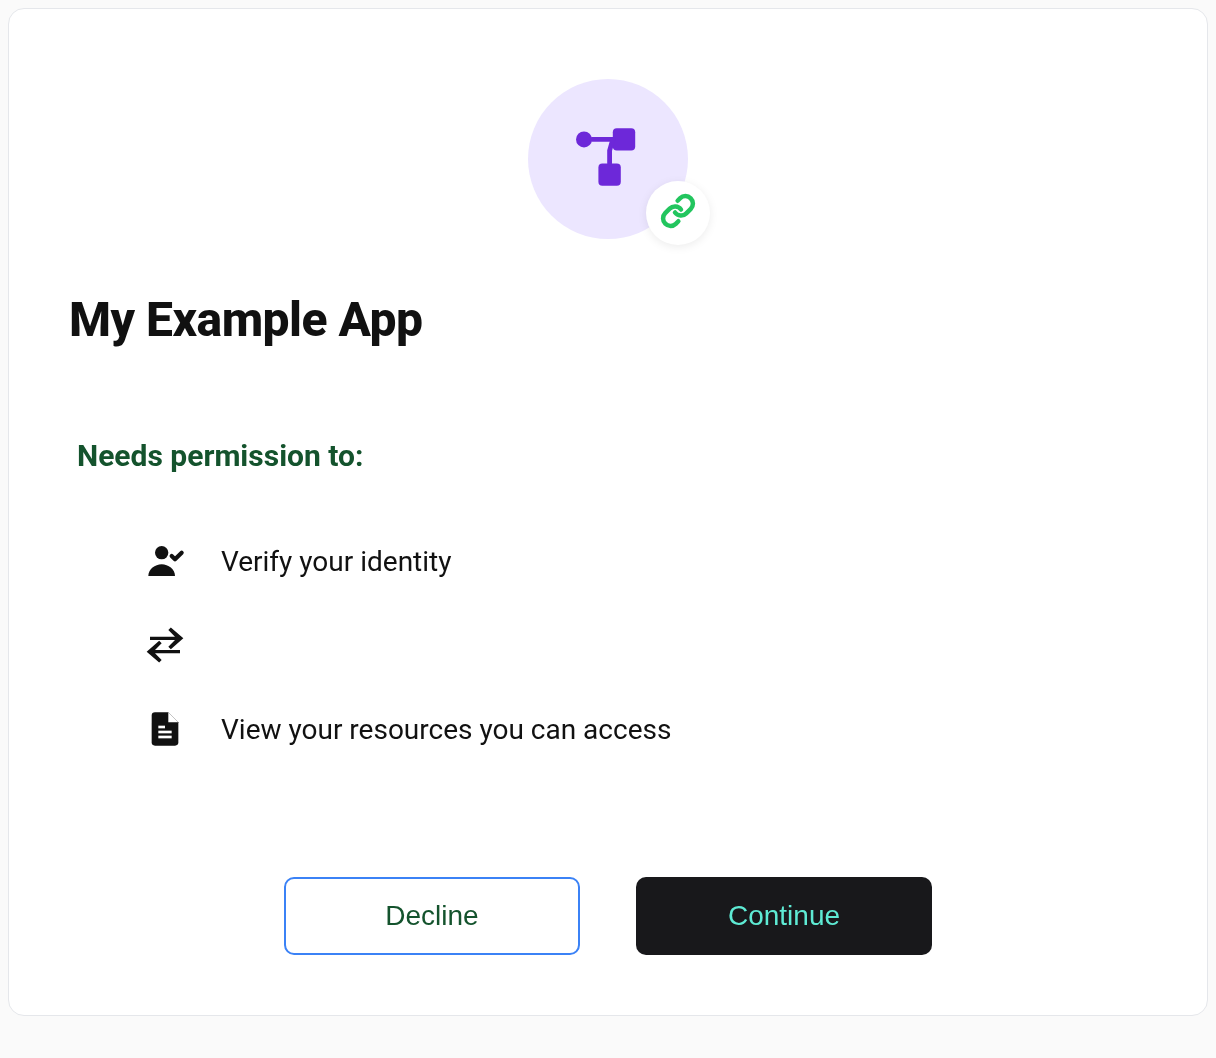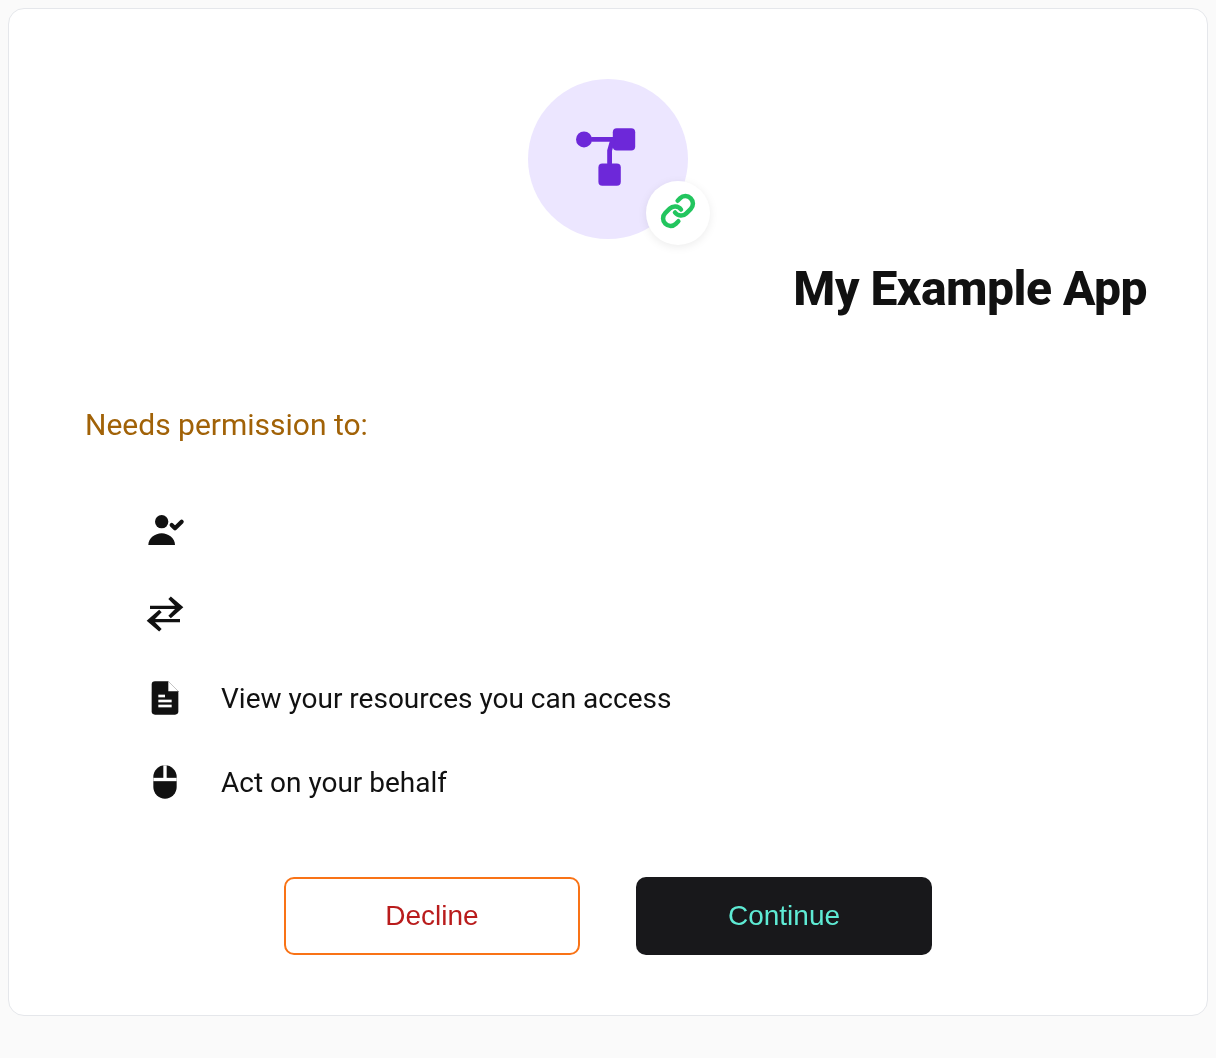--- a/index.html
+++ b/index.html
@@ -53,33 +53,33 @@
       box-shadow: 0 2px 10px rgba(0,0,0,0.08);
       display: flex;
       align-items: center;
       justify-content: center;
     }
     .link-badge svg {
       width: 36px;
       height: 36px;
     }
     .app-title {
-      text-align: right;
+      text-align: left;
       font-size: 48px;
       font-weight: 800;
       color: #111;
-      margin-top: 21px;
+      margin-top: 52px;
       letter-spacing: -0.5px;
     }
     .perm-heading {
       font-size: 30px;
-      font-weight: 400;
-      color: #a16207;
+      font-weight: 700;
+      color: #14532d;
       margin-top: 90px;
-      margin-left: 16px;
+      margin-left: 8px;
     }
     .perm-list {
       list-style: none;
       margin-top: 64px;
       margin-left: 72px;
     }
     .perm-item {
       display: flex;
       align-items: center;
       margin-bottom: 36px;
@@ -116,22 +116,22 @@
       border-radius: 10px;
       font-size: 28px;
       font-weight: 500;
       cursor: pointer;
       display: flex;
       align-items: center;
       justify-content: center;
     }
     .btn-decline {
       background: #fff;
-      border: 2px solid #f97316;
-      color: #b91c1c;
+      border: 2px solid #3b82f6;
+      color: #14532d;
     }
     .btn-continue {
       background: #18181b;
       border: none;
       color: #5eead4;
     }
   </style>
 </head>
 <body>
 
@@ -165,20 +165,21 @@
 
   <ul class="perm-list">
     <li class="perm-item">
       <span class="perm-icon">
         <svg viewBox="0 0 24 24" fill="#111">
             <circle cx="10" cy="7" r="4"></circle>
             <path d="M2 21c0-4 4-7 8-7s8 3 8 7z"></path>
             <path d="M16 9l2 2 4-4" stroke="#111" stroke-width="2.5" fill="none" stroke-linecap="round" stroke-linejoin="round"></path>
           </svg>
       </span>
+      <span class="perm-label">Verify your identity</span>
     </li>
     <li class="perm-item">
       <span class="perm-icon">
         <svg viewBox="0 0 24 24" fill="#111">
             <path d="M3 9h15l-4-4 1.5-1.5L23 10l-7.5 6.5L14 15l4-4H3z" transform="translate(0 -2)"></path>
             <path d="M21 15H6l4 4-1.5 1.5L1 14l7.5-6.5L10 9l-4 4h15z" transform="translate(0 2)"></path>
           </svg>
       </span>
     </li>
     <li class="perm-item">
@@ -186,30 +187,20 @@
         <svg viewBox="0 0 24 24" fill="#111">
             <path d="M14 2H6a2 2 0 0 0-2 2v16a2 2 0 0 0 2 2h12a2 2 0 0 0 2-2V8l-6-6z"></path>
             <path d="M14 2v6h6" fill="#fff"></path>
             <rect x="8" y="13" width="8" height="1.6" fill="#fff"></rect>
             <rect x="8" y="16" width="8" height="1.6" fill="#fff"></rect>
             <rect x="8" y="10" width="4" height="1.6" fill="#fff"></rect>
           </svg>
       </span>
       <span class="perm-label">View your resources you can access</span>
     </li>
-    <li class="perm-item">
-      <span class="perm-icon">
-        <svg viewBox="0 0 24 24" fill="#111">
-            <path d="M12 2a7 7 0 0 0-7 7v6a7 7 0 0 0 14 0V9a7 7 0 0 0-7-7z"></path>
-            <rect x="11" y="2" width="2" height="9" fill="#fff"></rect>
-            <rect x="5" y="9.5" width="14" height="2" fill="#fff"></rect>
-          </svg>
-      </span>
-      <span class="perm-label">Act on your behalf</span>
-    </li>
   </ul>
 
   <div class="button-row">
     <button class="btn btn-decline">Decline</button>
     <button class="btn btn-continue">Continue</button>
   </div>
 
 </div>
 
 </body></html>

